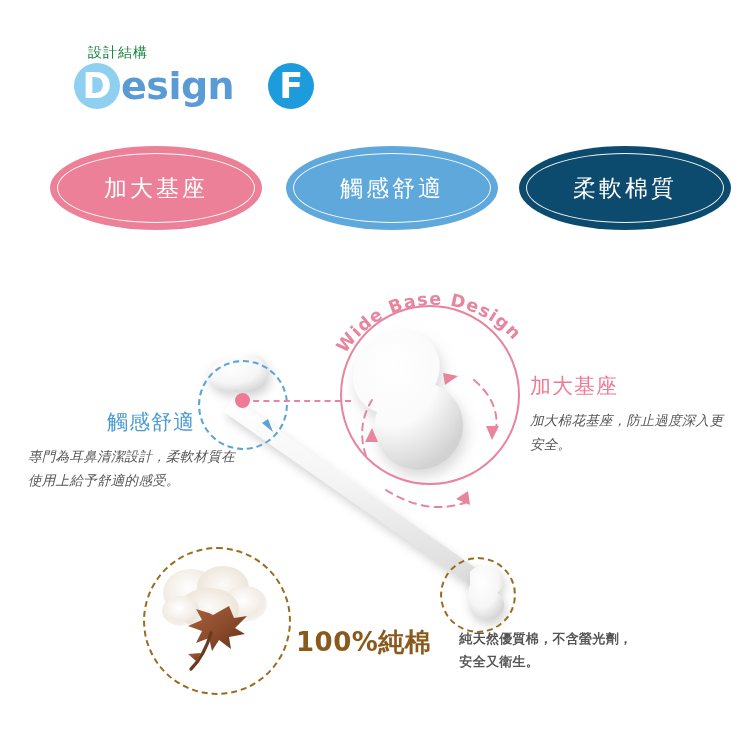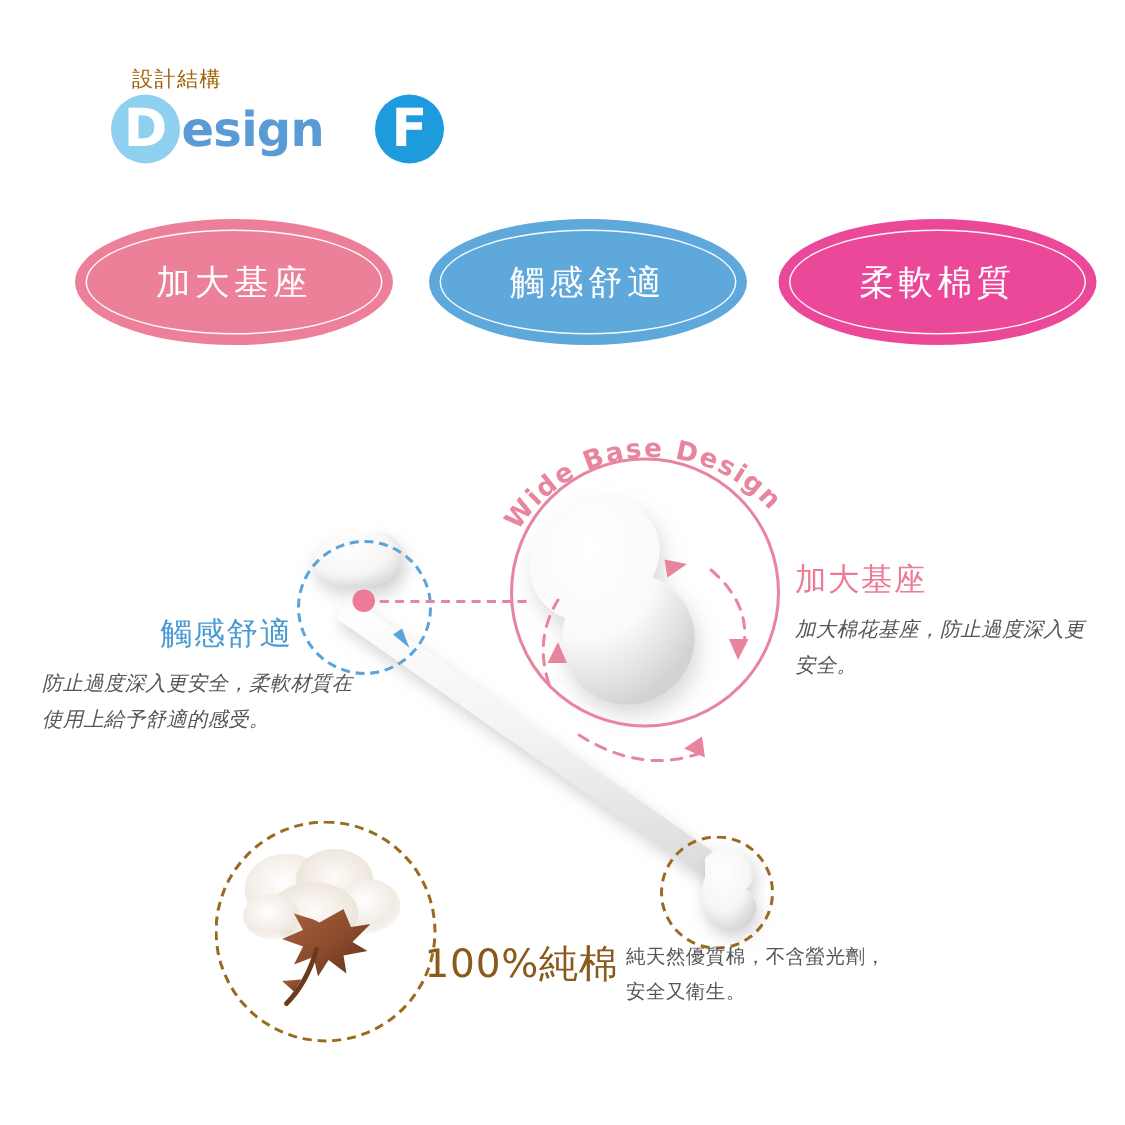--- a/index.html
+++ b/index.html
@@ -8,59 +8,59 @@
     background:#ffffff;
     font-family:"Liberation Sans","DejaVu Sans",sans-serif;
     overflow:hidden;
     position:relative;
   }
   .stage{position:absolute;left:0;top:0;width:750px;height:750px;}
 
   
   .hdr-sub{
     position:absolute;left:88px;top:44px;
-    font-size:14px;color:#a16207;letter-spacing:1px;
+    font-size:14px;color:#15803d;letter-spacing:1px;
     font-family:"DejaVu Sans",sans-serif;
   }
   .hdr-row{
     position:absolute;left:74px;top:63px;
     display:flex;align-items:center;gap:34px;
   }
   .word{display:flex;align-items:center;}
   .cap{
     position:relative;width:46px;height:46px;border-radius:50%;
     display:flex;align-items:center;justify-content:center;
     color:#ffffff;font-size:35px;font-weight:bold;line-height:1;
     font-family:"DejaVu Sans",sans-serif;
   }
   .cap.d{background:#8fd0f0;}
   .cap.f{background:#1d9bdd;}
   .rest{
-    font-size:32px;font-weight:bold;color:#5b9bd5;
+    font-size:38px;font-weight:bold;color:#5b9bd5;
     font-family:"DejaVu Sans",sans-serif;
     letter-spacing:-0.5px;margin-left:1px;
   }
   .rest.dk{color:#4a90d9;}
 
   
   .pill{
     position:absolute;width:212px;height:84px;border-radius:50%;
     display:flex;align-items:center;justify-content:center;
   }
   .pill .inner-ring{
     position:absolute;left:7px;top:7px;right:7px;bottom:7px;
     border-radius:50%;border:1.6px solid rgba(255,255,255,.95);
   }
   .pill span{
     position:relative;z-index:2;color:#ffffff;font-size:23px;
     letter-spacing:3px;font-family:"DejaVu Sans",sans-serif;
   }
   .pill.p1{left:50px;top:146px;background:#ed8099;}
   .pill.p2{left:286px;top:146px;background:#5fa8dc;}
-  .pill.p3{left:519px;top:146px;background:#ec4899;}
+  .pill.p3{left:519px;top:146px;background:#0c4a6e;}
 
   
   .prod{position:absolute;left:0;top:250px;width:750px;height:420px;}
 
   
   .bigcirc{
     position:absolute;left:340px;top:55px;width:180px;height:180px;
     border-radius:50%;border:2.4px solid #e8849e;box-sizing:border-box;
   }
 
@@ -85,21 +85,21 @@
   .blk .hd{font-size:21px;letter-spacing:1px;font-family:"DejaVu Sans",sans-serif;}
   .blk .bd{
     font-size:13.5px;color:#555;line-height:1.75;margin-top:9px;
     font-family:"DejaVu Sans",sans-serif;letter-spacing:.3px;font-style:italic;
   }
   .blk.left{left:28px;top:408px;width:215px;}
   .blk.left .hd{color:#4a9ad4;text-align:right;padding-right:48px;}
   .blk.right{left:530px;top:372px;width:205px;}
   .blk.right .hd{color:#ee7a96;}
 
-  .cotton-line{position:absolute;left:283px;top:625px;display:flex;align-items:flex-start;gap:5px;}
+  .cotton-line{position:absolute;left:296px;top:625px;display:flex;align-items:flex-start;gap:28px;font-weight:bold;}
   .cotton-line .big{
     font-size:26px;color:#8a5a1c;letter-spacing:.5px;white-space:nowrap;
     font-family:"DejaVu Sans",sans-serif;
   }
   .cotton-line .bd{
     font-size:13px;color:#555;line-height:1.75;white-space:pre-line;
     font-family:"DejaVu Sans",sans-serif;letter-spacing:.3px;padding-top:3px;
   }
 </style>
 </head>
@@ -253,21 +253,21 @@
         </g>
       </svg>
     </div>
 
     <div class="leader"></div>
     <div class="leaddot"></div>
   </div>
 
   <div class="blk left">
     <div class="hd">觸感舒適</div>
-    <div class="bd">防止過度深入更安全，柔軟材質在使用上給予舒適的感受。</div>
+    <div class="bd">專門為耳鼻清潔設計，柔軟材質在使用上給予舒適的感受。</div>
   </div>
 
   <div class="blk right">
     <div class="hd">加大基座</div>
     <div class="bd">加大棉花基座，防止過度深入更安全。</div>
   </div>
 
   <div class="cotton-line">
     <div class="big">100%純棉</div>
     <div class="bd">純天然優質棉，不含螢光劑，

